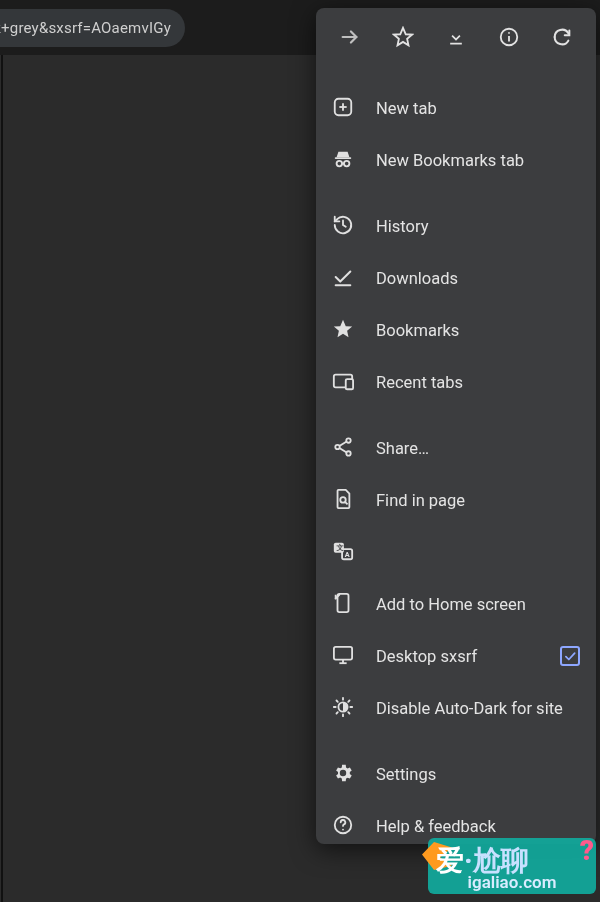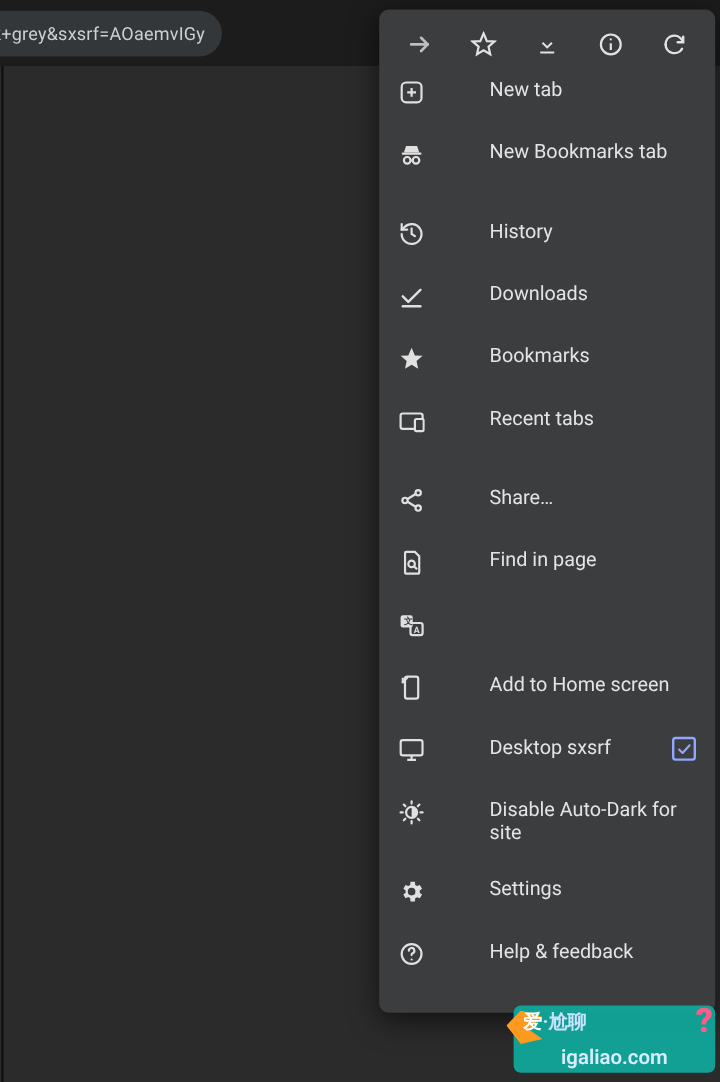--- a/index.html
+++ b/index.html
@@ -72,25 +72,24 @@
     align-items: center;
     justify-content: center;
     height: 100%;
     color: #dadada;
   }
   .hdr-btn svg, .mi-icon svg { display: block; }
 
   .menu-item {
     height: 52px;
     display: flex;
-    align-items: flex-start;
+    align-items: flex-end;
     padding: 0 16px;
     font-size: 16.5px;
     color: #e4e4e4;
-    gap: 32px;
   }
   .menu-sep { height: 14px; }
   .mi-icon {
     width: 22px; height: 22px;
     display: flex; align-items: center; justify-content: center;
     color: #d6d6d6;
     margin-right: 22px;
     flex: 0 0 22px;
   }
   .mi-label { flex: 1; }
@@ -120,21 +119,21 @@
     position: absolute;
     bottom: 2px; left: 0; right: 0;
     text-align: center;
     font-size: 17px;
     font-weight: 600;
     color: #d8ecff;
   }
   .wm-main {
     position: absolute;
     top: 4px; left: 8px;
-    font-size: 16px;
+    font-size: 28px;
     font-weight: 800;
     color: #fff;
   }
   .wm-main .wm-second { color: #c7e1ff; }
   .wm-orange {
     position: absolute;
     left: -6px; top: 4px;
     width: 30px; height: 28px;
     background: #ff9a1f;
     clip-path: polygon(0 45%, 40% 0, 100% 20%, 60% 55%, 100% 85%, 40% 100%);

